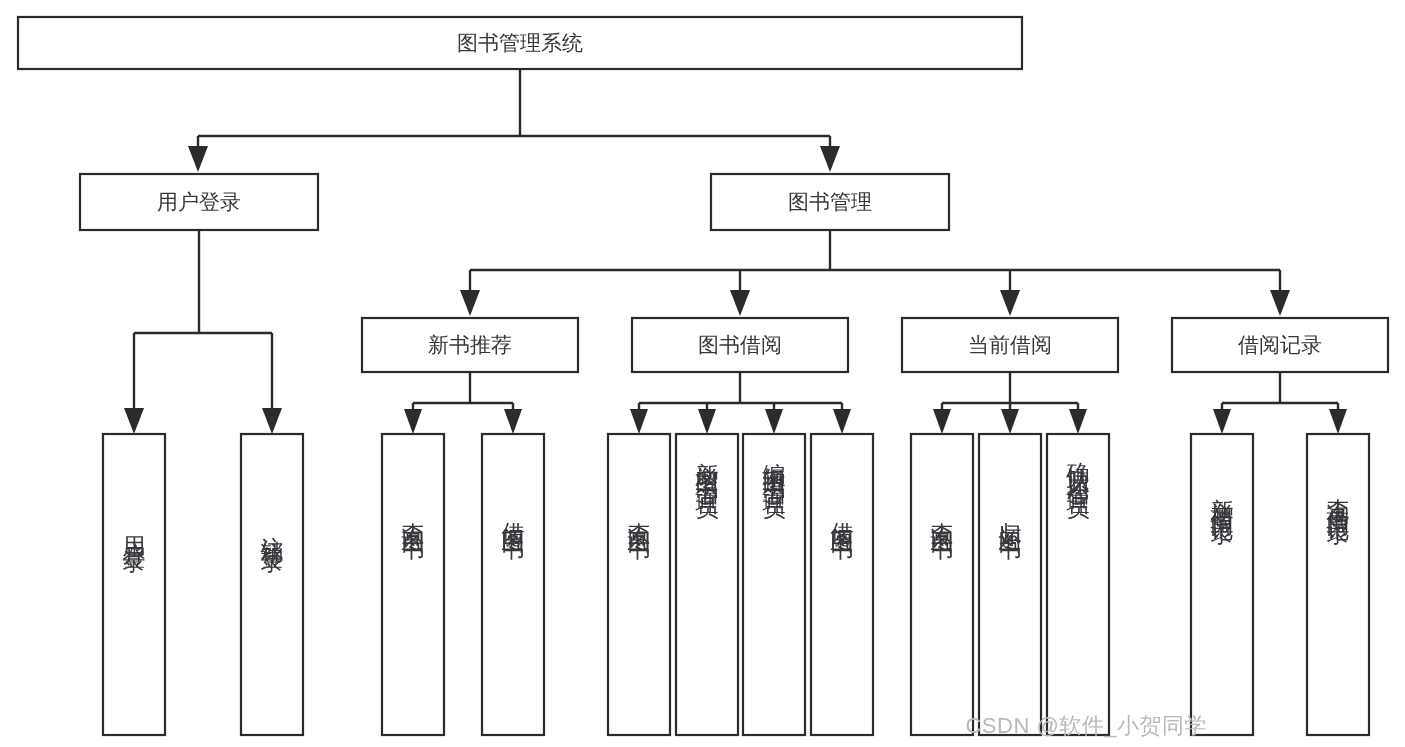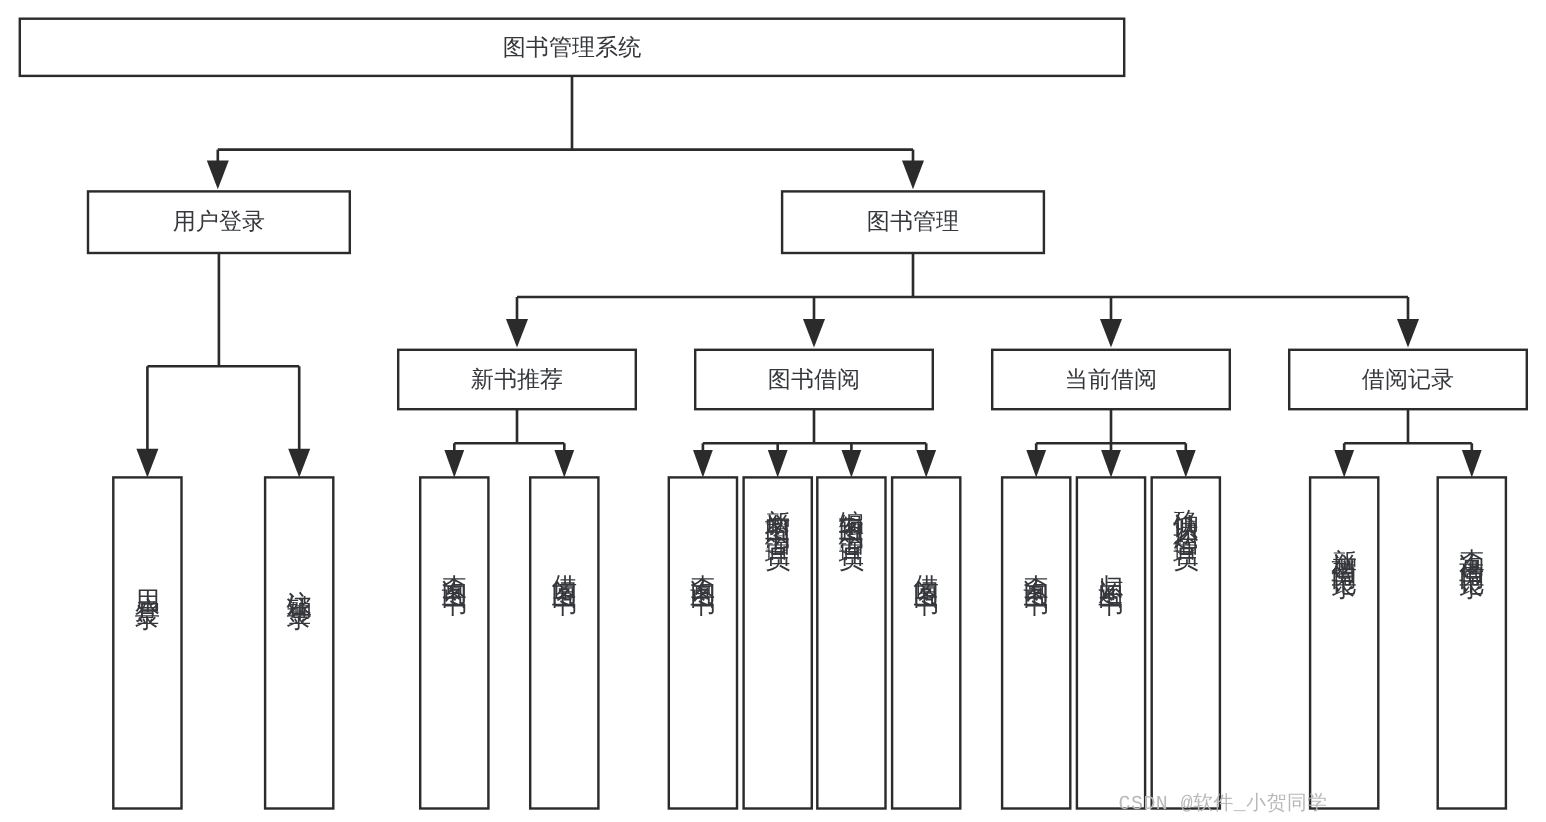--- a/index.html
+++ b/index.html
@@ -64,22 +64,22 @@
     line-height: 1.0;
     color: #35373b;
     letter-spacing: 5px;
     white-space: nowrap;
     text-align: center;
   }
   .watermark {
     position: absolute;
     right: 10px;
     bottom: 6px;
-    font-family: Liberation Mono, monospace;
-    font-size: 18px;
+    font-family: Liberation Sans, sans-serif;
+    font-size: 22px;
     color: #b9b9b9;
     white-space: nowrap;
     letter-spacing: 0.5px;
     margin-left: 10px;
   }
 </style>
 </head>
 <body>
 
 <div id="diagram-root">

